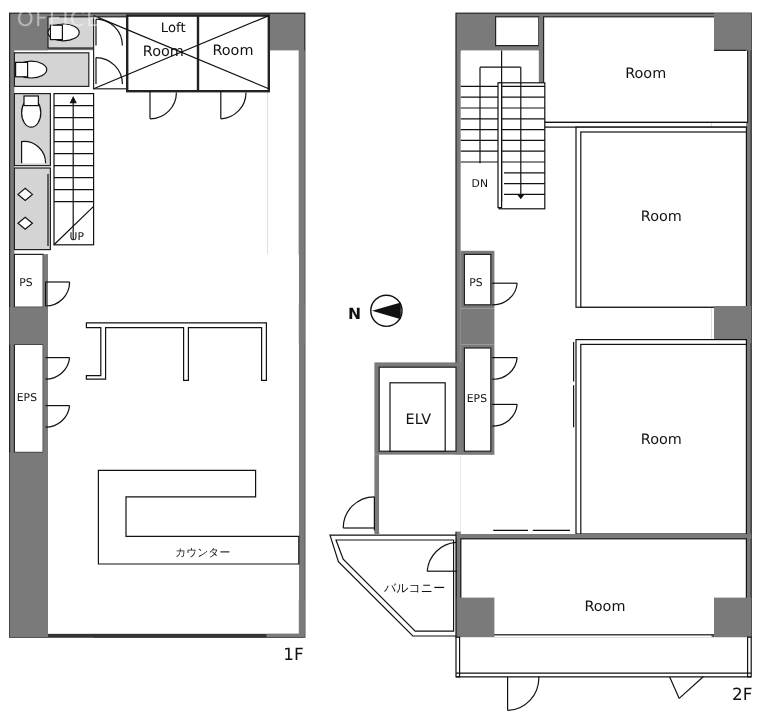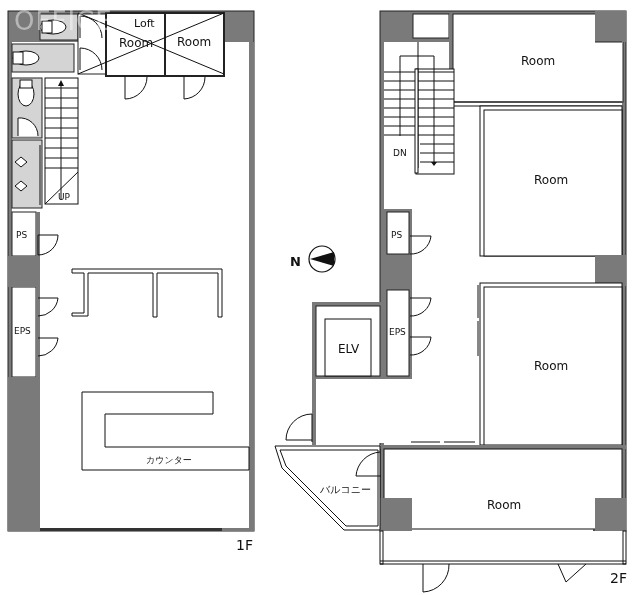--- a/index.html
+++ b/index.html
@@ -1,19 +1,19 @@
 <!DOCTYPE html>
 <html><head>
 <meta charset="utf-8">
 <style>
   html,body{margin:0;padding:0;background:#fff;}
   body{width:640px;height:595px;position:relative;overflow:hidden;font-family:"DejaVu Sans",sans-serif;}
   #plan{position:absolute;left:0;top:0;width:640px;height:595px;}
   .lbl{font-family:"DejaVu Sans",sans-serif;fill:#111;}
-  .watermark{position:absolute;left:14px;top:6px;font-family:"DejaVu Sans",sans-serif;font-size:26px;color:rgba(255,255,255,0.45);letter-spacing:1px;}
+  .watermark{position:absolute;left:14px;top:6px;font-family:"DejaVu Sans",sans-serif;font-size:18px;color:rgba(255,255,255,0.45);letter-spacing:1px;}
 </style>
 </head>
 <body>
 
 <svg id="plan" viewBox="0 0 640 595" xmlns="http://www.w3.org/2000/svg">
 
   <g>
 
     <rect x="8" y="11" width="246" height="520" fill="#7a7a7a" stroke="#222" stroke-width="1"></rect>
 

